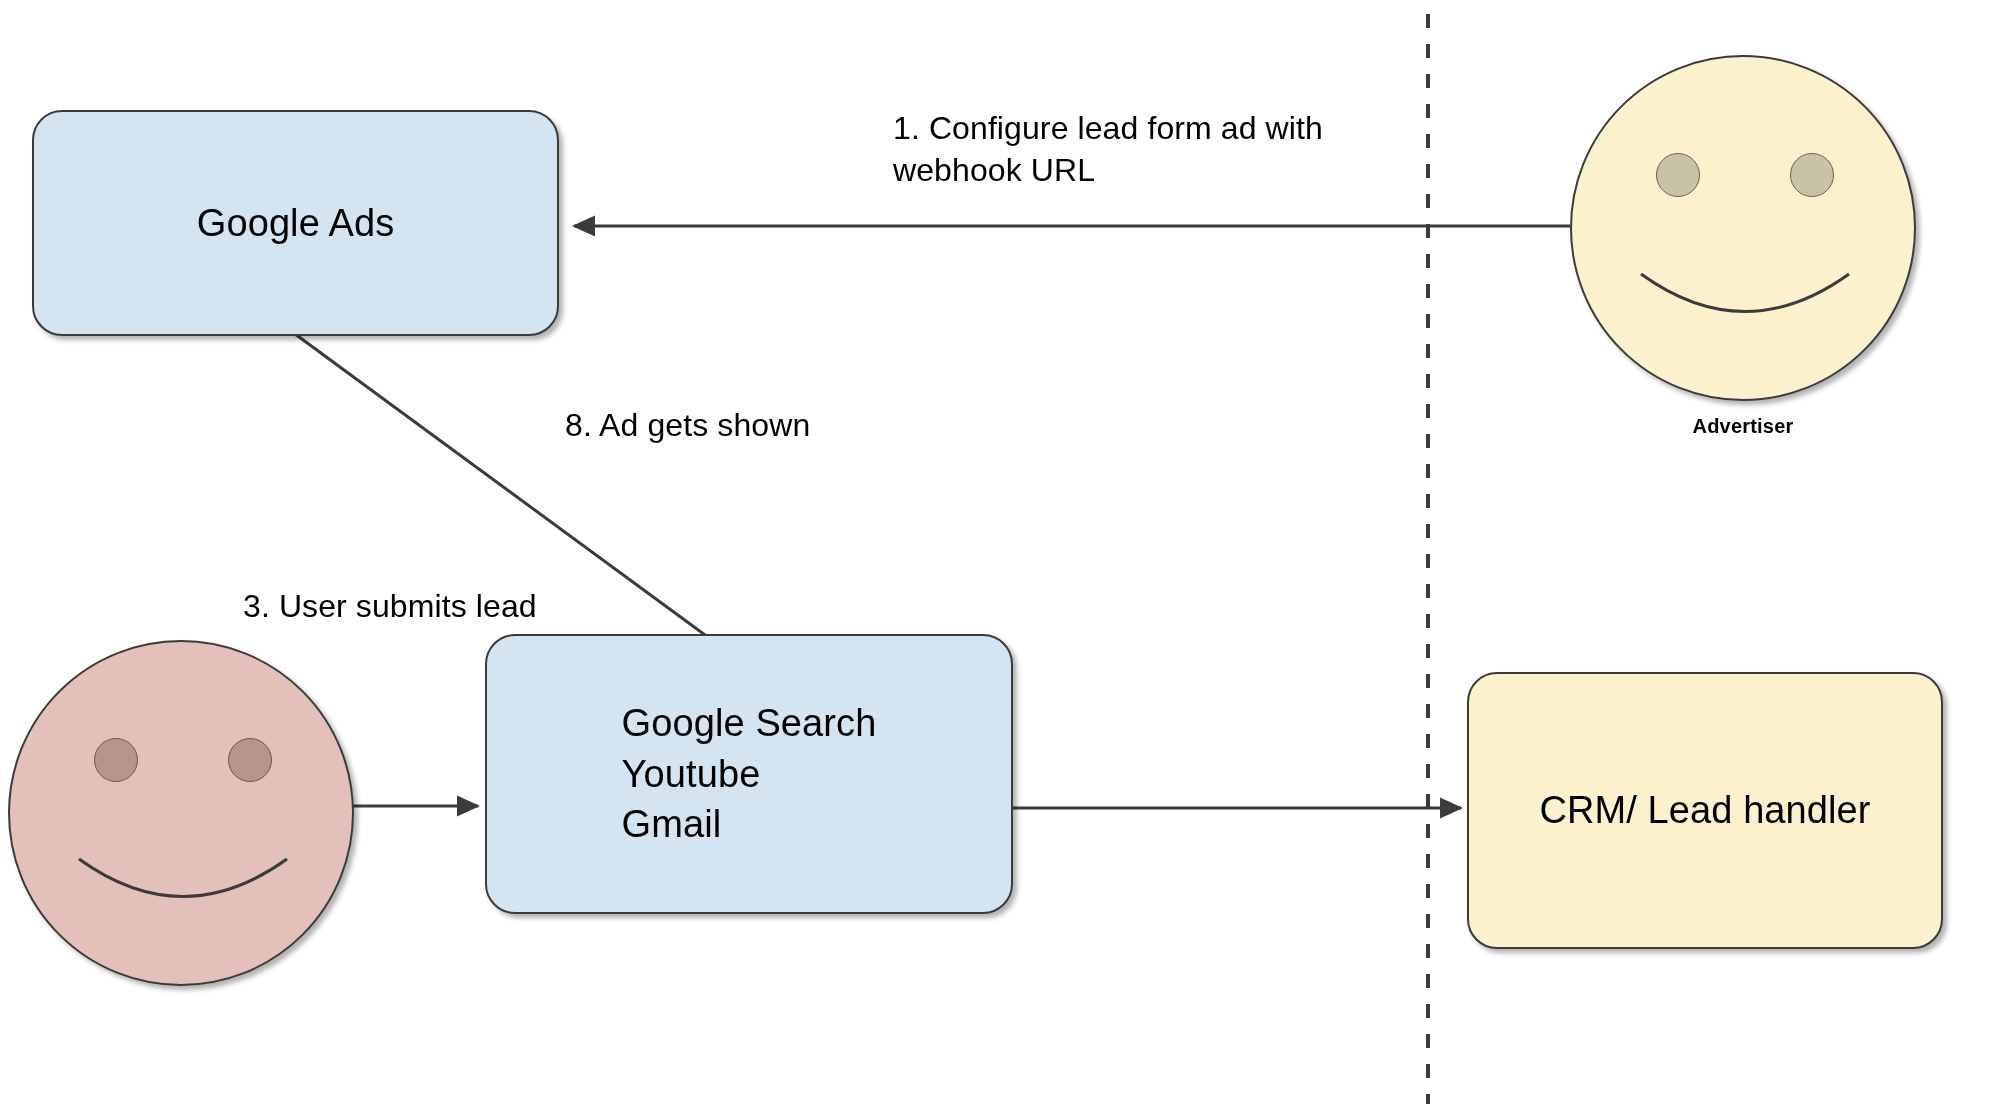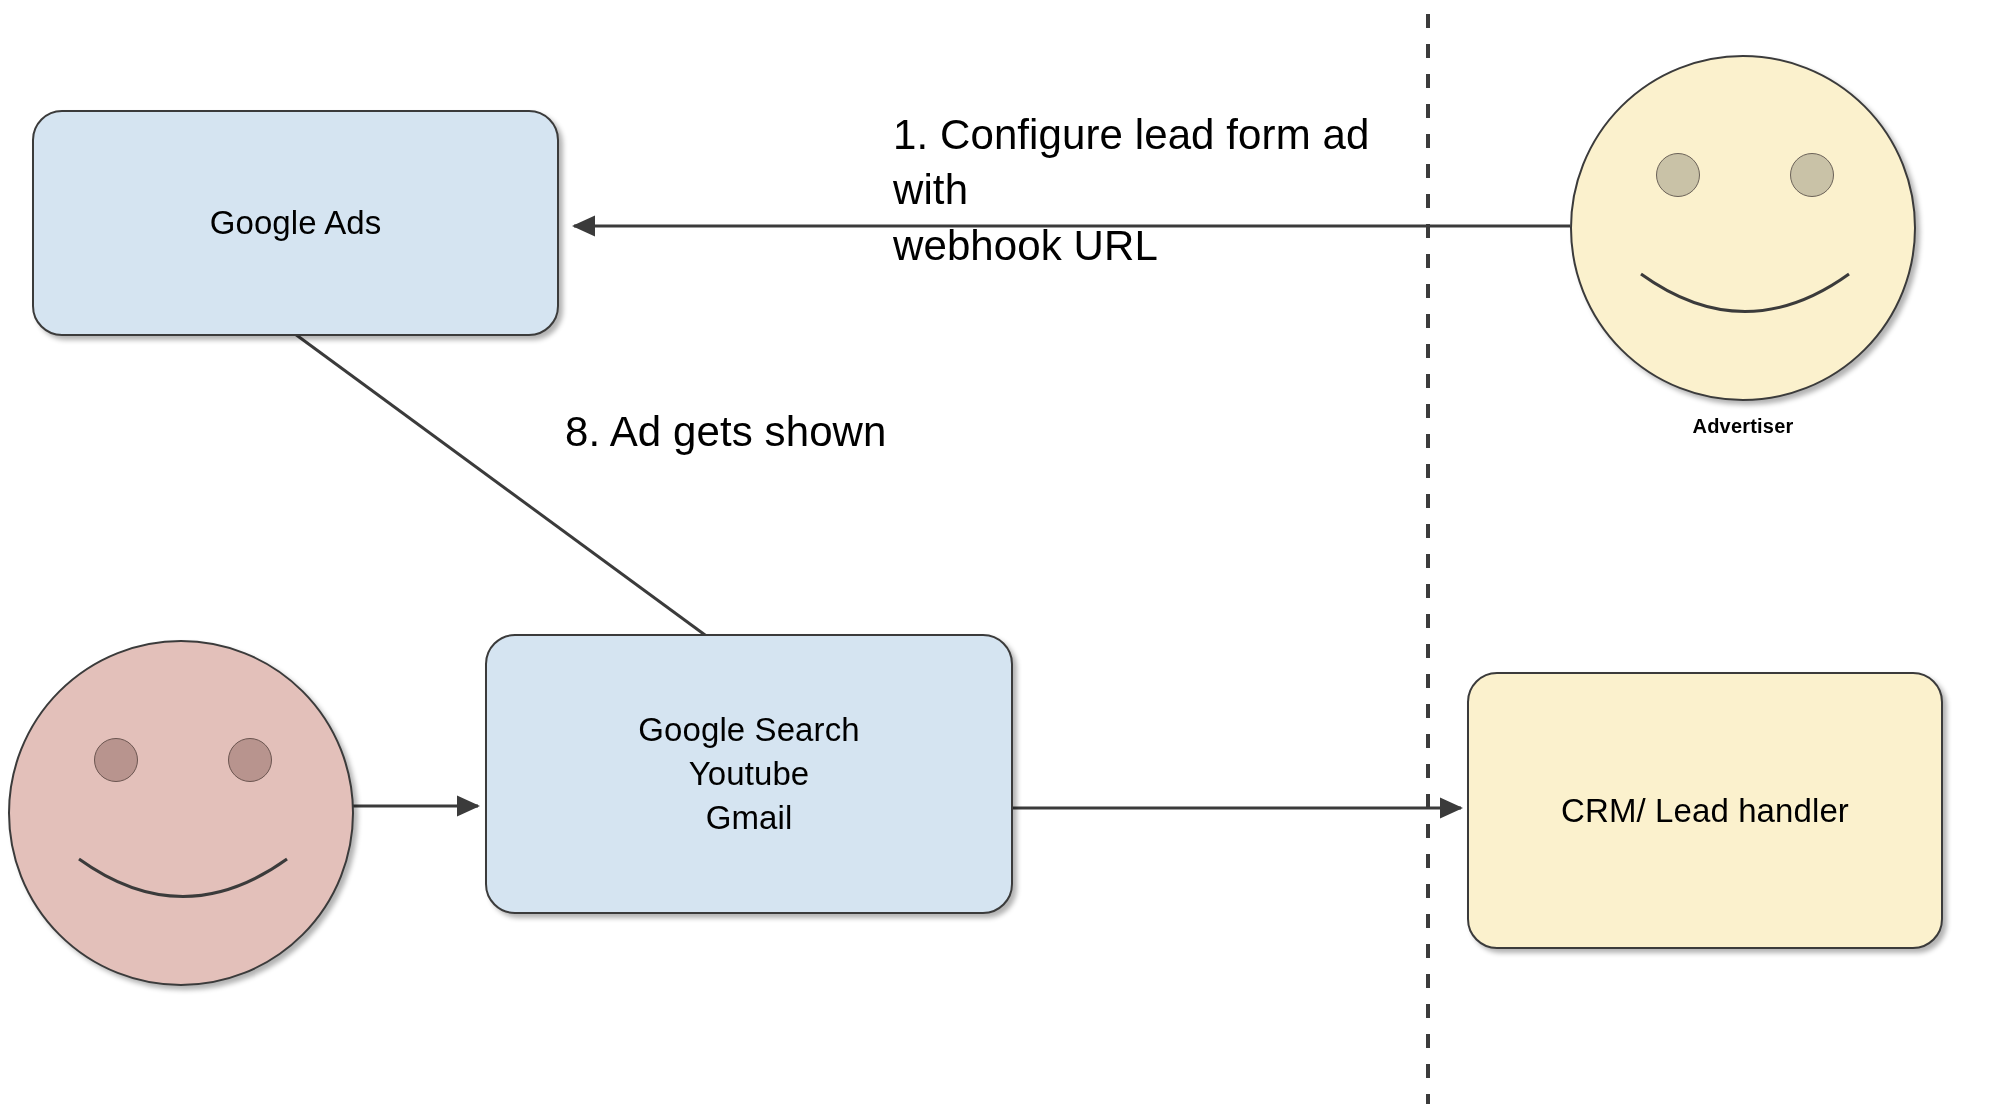--- a/index.html
+++ b/index.html
@@ -31,24 +31,23 @@
     position: absolute;
     box-sizing: border-box;
     border: 2px solid #3b3b3b;
     border-radius: 30px;
     display: flex;
     align-items: center;
     justify-content: center;
     box-shadow: 4px 4px 5px rgba(0,0,0,0.30);
   }
   .node-box .node-label {
-    font-size: 33px;
+    font-size: 38px;
     line-height: 1.33;
     color: #000000;
-    text-align: center;
     white-space: pre-line;
     letter-spacing: 0.1px;
   }
   .fill-blue  { background: #d5e4f1; }
   .fill-cream { background: #fbf1cd; }
 
   #box-google-ads {
     left: 32px;  top: 110px;  width: 527px;  height: 226px;
   }
   #box-google-surfaces {
@@ -104,21 +103,21 @@
   }
   #actor-user .actor-eye { background: #b8948e; border-color: #6b5550; }
   #actor-user .actor-name { top: 360px; }
 
   .eye-left  { left: 84px;  top: 96px;  width: 44px; height: 44px; }
   .eye-right { left: 218px; top: 96px;  width: 44px; height: 44px; }
 
   
   .edge-label {
     position: absolute;
-    font-size: 42px;
+    font-size: 32px;
     line-height: 1.32;
     color: #000000;
     white-space: pre-line;
     letter-spacing: 0.1px;
   }
   #label-step-1 { left: 893px;  top: 107px; width: 520px; }
   #label-step-2 { left: 565px;  top: 404px; width: 420px; }
   #label-step-3 { left: 243px;  top: 585px; width: 420px; }
   #label-step-4 { left: 1040px; top: 840px; width: 400px; }
 </style>
@@ -176,14 +175,15 @@
       <div class="actor-eye eye-right"></div>
       <svg class="actor-mouth" style="left:66px; top:214px;" width="214" height="70" viewBox="0 0 214 70" xmlns="http://www.w3.org/2000/svg">
         <path d="M 3 3 Q 107 78 211 3" fill="none" stroke="#3b3b3b" stroke-width="3"></path>
       </svg>
     </div>
   </div>
 
   <div id="label-step-1" class="edge-label">1.  Configure lead form ad with
      webhook URL</div>
   <div id="label-step-2" class="edge-label">8.  Ad gets shown</div>
+  <div id="label-step-3" class="edge-label">3.  User submits lead</div>
 
 </div>
 
 </body></html>

